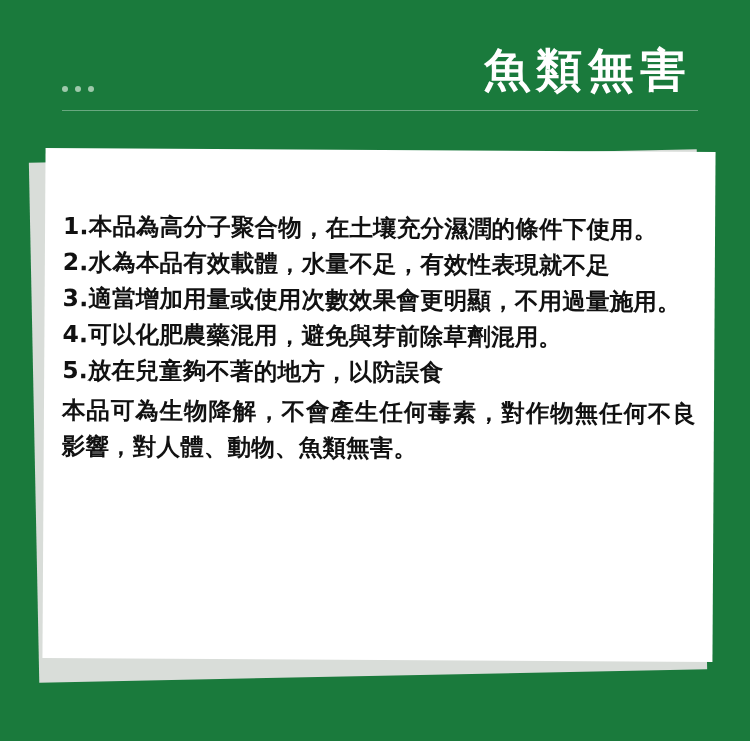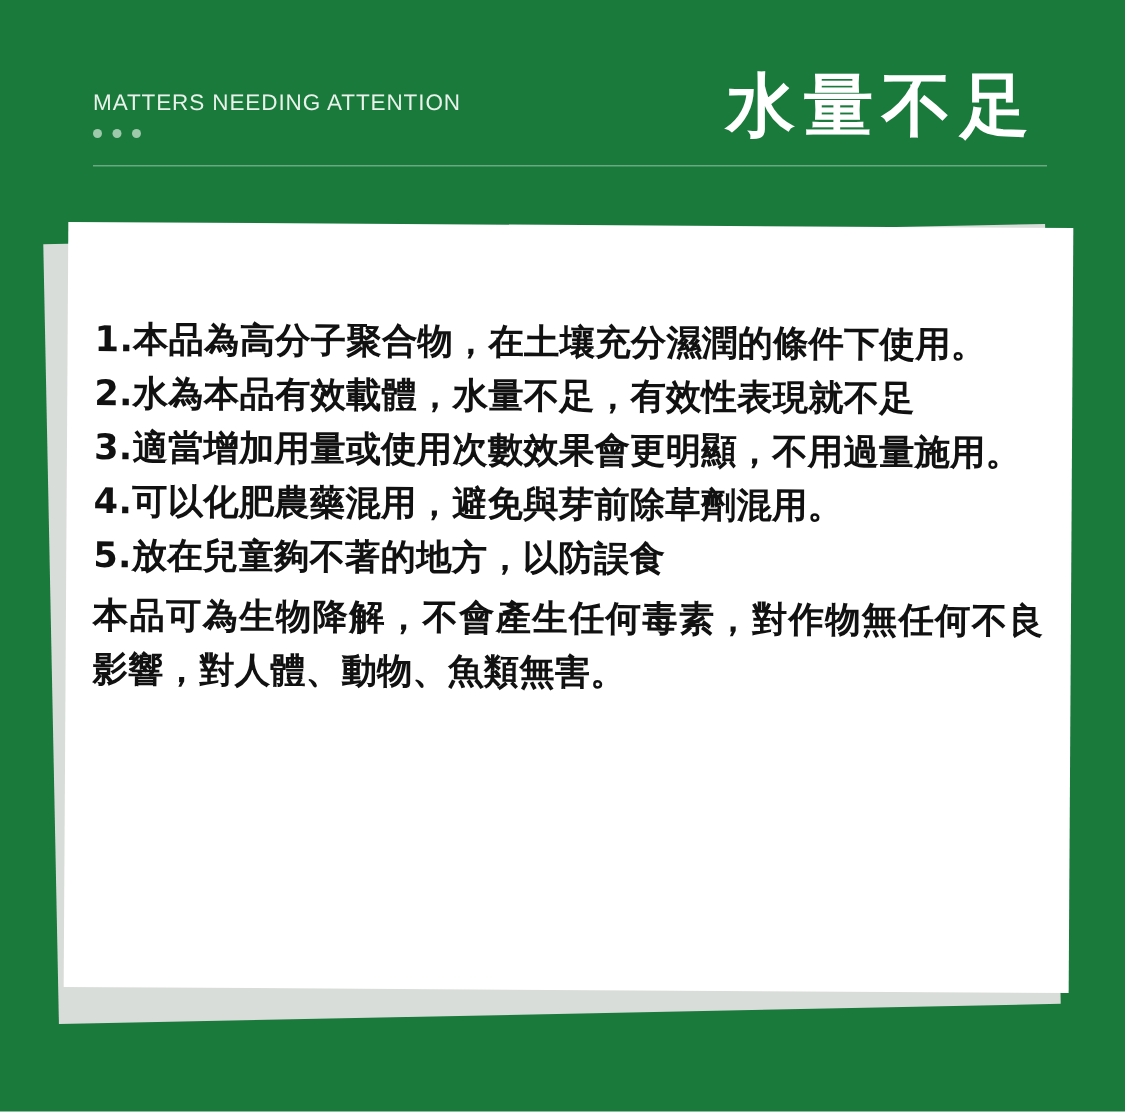--- a/index.html
+++ b/index.html
@@ -122,27 +122,26 @@
   .line-summary {
     margin-top: 4px;
   }
 </style>
 </head>
 <body>
 
 <div class="poster">
 
   <div class="header">
-    <div class="header-en">MATTERS NEEDING ATTENTION</div>
     <div class="header-dots">
       <span></span>
       <span></span>
       <span></span>
     </div>
-    <div class="header-zh">水量不足</div>
+    <div class="header-zh">魚類無害</div>
     <div class="header-rule"></div>
   </div>
 
   <div class="card-shadow"></div>
 
   <div class="card">
     <div class="card-inner">
       <div class="line">1.本品為高分子聚合物，在土壤充分濕潤的條件下使用。</div>
       <div class="line">2.水為本品有效載體，水量不足，有效性表現就不足</div>
       <div class="line">3.適當增加用量或使用次數效果會更明顯，不用過量施用。</div>

